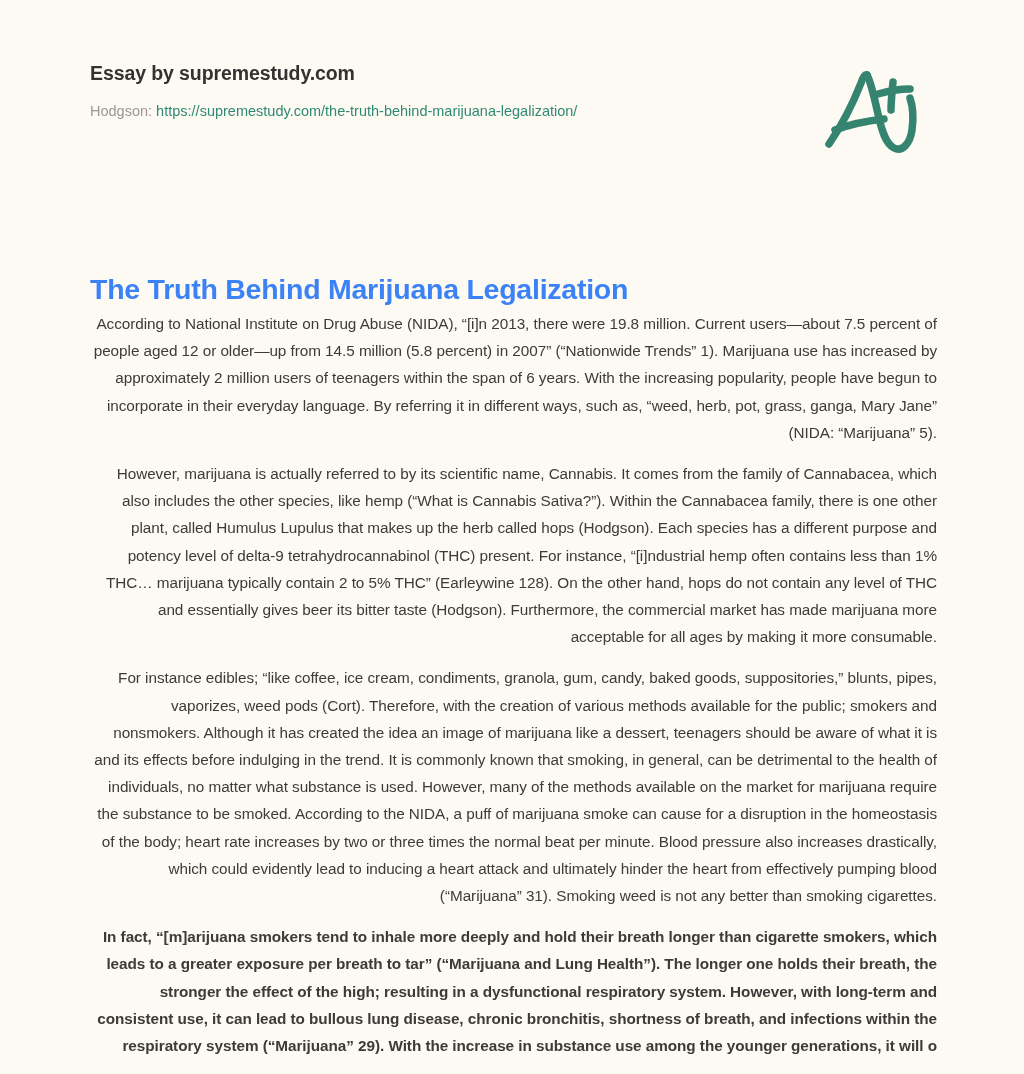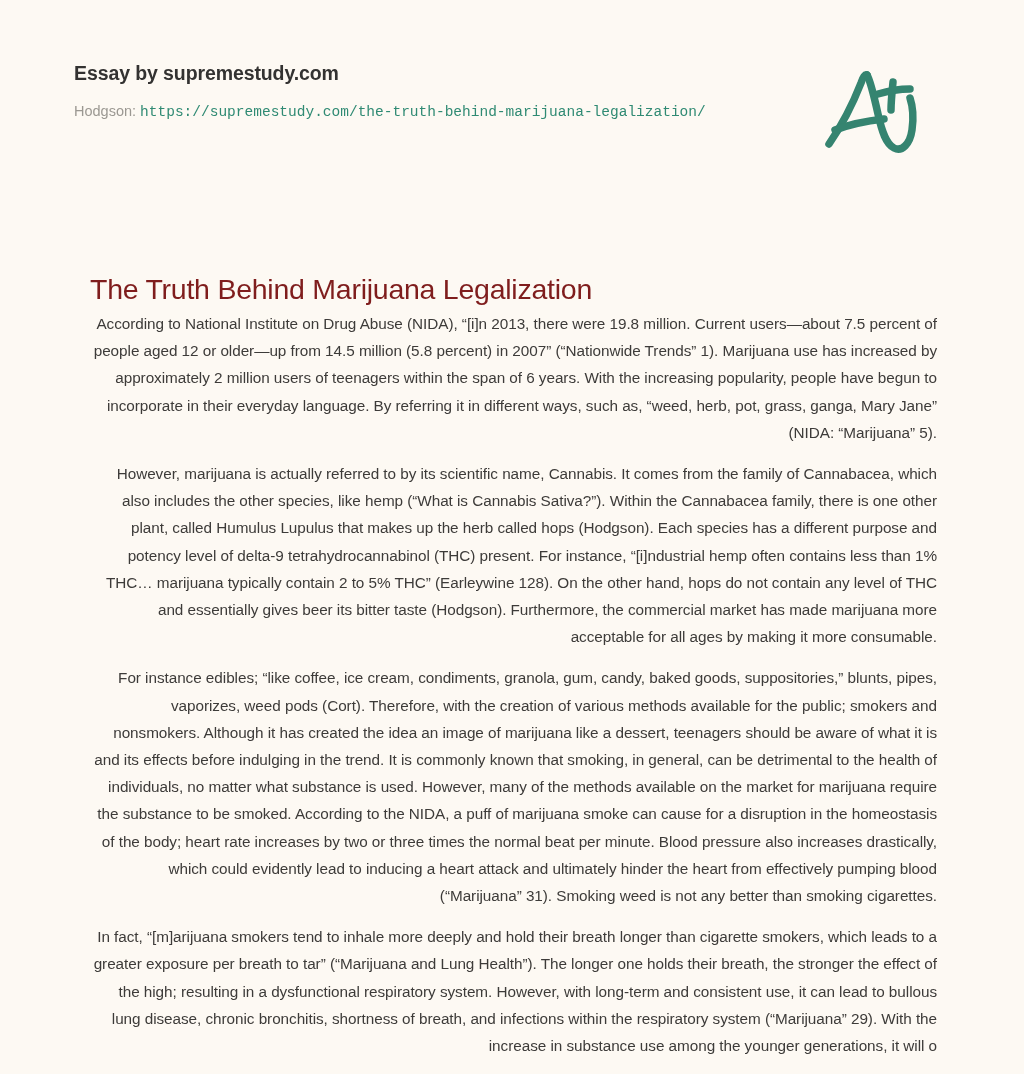--- a/index.html
+++ b/index.html
@@ -18,21 +18,21 @@
   .page {
     position: relative;
     width: 1024px;
     height: 1074px;
     box-sizing: border-box;
   }
 
   
   .header {
     position: absolute;
-    left: 74px;
+    left: 90px;
     top: 62px;
     width: 860px;
   }
 
   .brand-line {
     font-size: 19.5px;
     font-weight: bold;
     color: #333231;
     letter-spacing: -0.1px;
     line-height: 1.2;
@@ -42,21 +42,20 @@
     margin-top: 17px;
     font-size: 14.5px;
     color: #9b9892;
     line-height: 1.3;
     white-space: nowrap;
   }
 
   .source-link {
     color: #2f8a73;
     text-decoration: none;
-    font-family: Liberation Mono, monospace;
   }
 
   
   .logo {
     position: absolute;
     left: 818px;
     top: 58px;
     width: 108px;
     height: 108px;
   }
@@ -66,22 +65,22 @@
     height: 108px;
   }
 
   
   .doc-title {
     position: absolute;
     left: 90px;
     top: 252px;
     width: 860px;
     font-size: 28.5px;
-    font-weight: normal;
-    color: #7f1d1d;
+    font-weight: bold;
+    color: #3b82f6;
     letter-spacing: -0.25px;
     line-height: 1.25;
     margin-top: 20px;
   }
 
   .doc-body {
     position: absolute;
     left: 90px;
     top: 310px;
     width: 847px;
@@ -90,20 +89,21 @@
   .doc-body p {
     margin: 0 0 14px 0;
     font-size: 15.3px;
     line-height: 27.2px;
     color: #3d3b39;
     text-align: right;
     letter-spacing: -0.05px;
   }
   .doc-body p:last-child {
     margin-bottom: 0;
+    font-weight: bold;
   }
 </style>
 </head>
 <body>
 
 <div class="page">
 
   <div class="header">
     <div class="brand-line">Essay by supremestudy.com</div>
     <div class="source-line">

